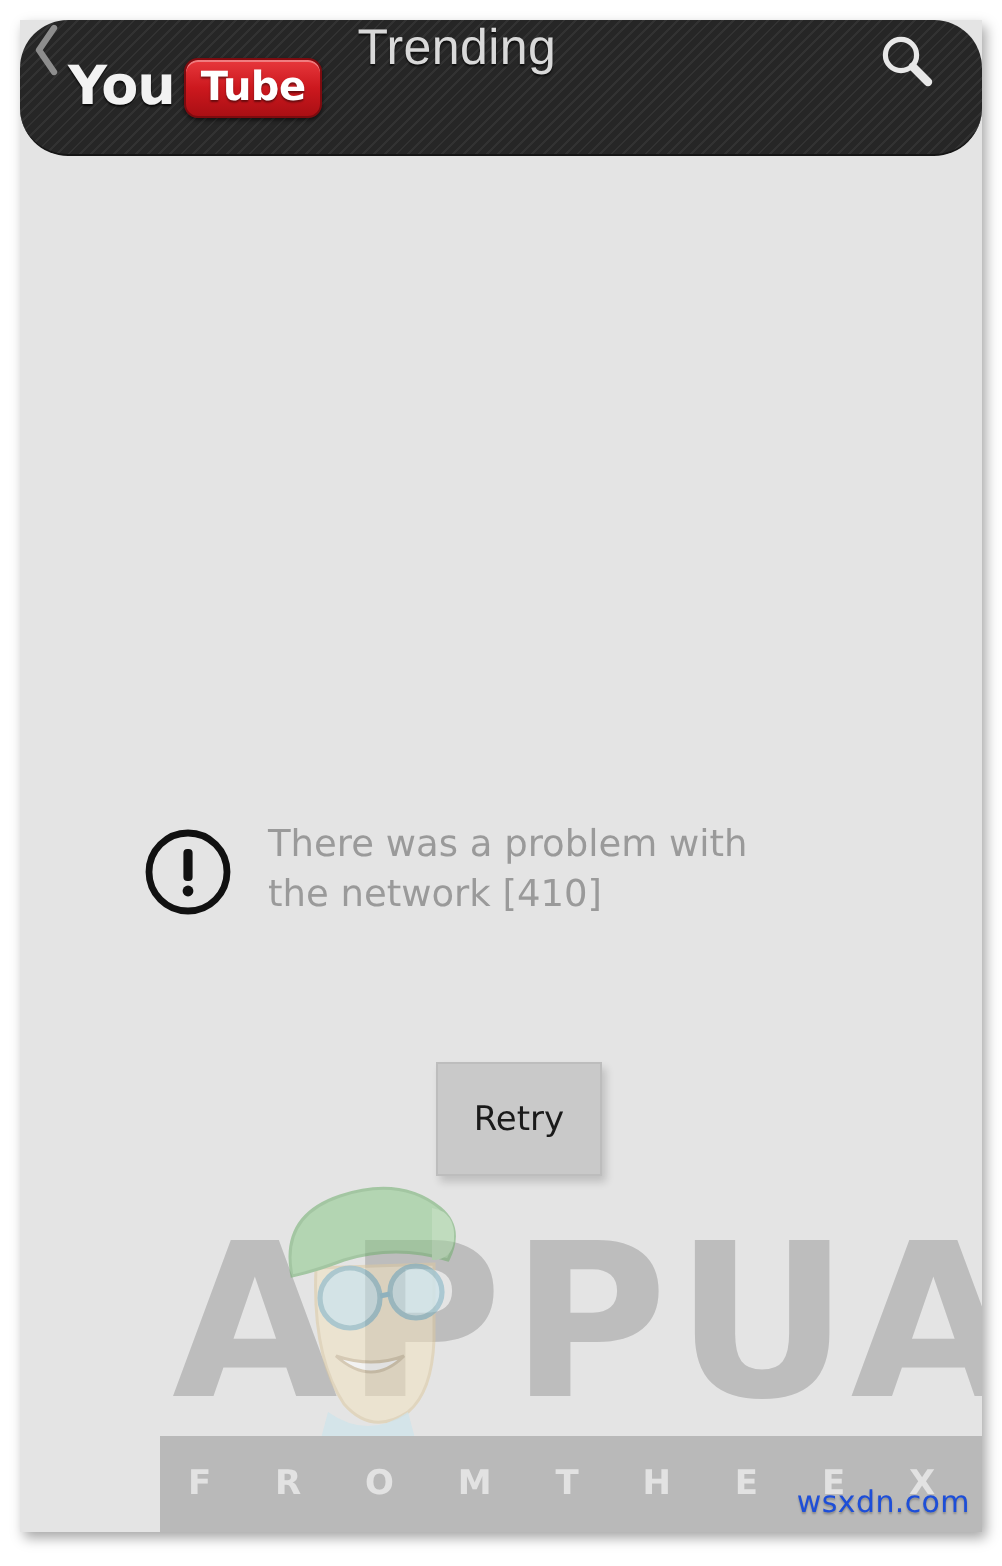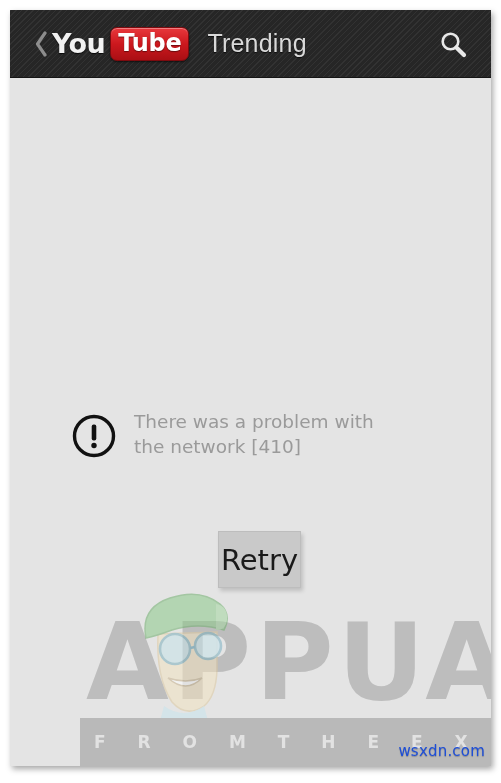--- a/index.html
+++ b/index.html
@@ -33,23 +33,23 @@
     height: 68px;
     background-color: #2b2b2b;
     background-image: repeating-linear-gradient(
         135deg,
         rgba(255,255,255,0.035) 0px,
         rgba(255,255,255,0.035) 1px,
         rgba(0,0,0,0.12) 1px,
         rgba(0,0,0,0.12) 4px);
     border-bottom: 1px solid #151515;
     display: flex;
-    align-items: center;
     box-sizing: border-box;
-    padding: 0 18px 0 24px;
+    padding: 0 18px 0 6px;
+    border-radius: 24px;
   }
 
   .back-chevron {
     width: 14px;
     height: 30px;
     flex: 0 0 auto;
     margin-right: 4px;
     display: flex;
     align-items: center;
     justify-content: center;
@@ -72,21 +72,21 @@
     text-shadow: 0 1px 1px rgba(0,0,0,0.8);
   }
   .yt-tube {
     margin-left: 5px;
     background: linear-gradient(to bottom, #e8383c 0%, #cc181e 50%, #aa0f14 100%);
     border: 1px solid #7d0b0f;
     border-radius: 7px;
     color: #ffffff;
     font-family: "DejaVu Sans", sans-serif;
     font-weight: bold;
-    font-size: 24px;
+    font-size: 20px;
     line-height: 1;
     letter-spacing: -0.3px;
     padding: 3px 7px 5px 7px;
     text-shadow: 0 1px 1px rgba(0,0,0,0.45);
     box-shadow: inset 0 1px 0 rgba(255,255,255,0.35), 0 1px 2px rgba(0,0,0,0.6);
   }
 
   #page-title {
     color: #d9d9d9;
     font-size: 25px;
@@ -138,21 +138,21 @@
   #retry-button {
     position: absolute;
     left: 208px;
     top: 453px;
     width: 83px;
     height: 57px;
     background: #c9c9c9;
     border: 1px solid #bdbdbd;
     box-sizing: border-box;
     color: #1a1a1a;
-    font-size: 29px;
+    font-size: 17px;
     font-family: "DejaVu Sans", sans-serif;
     display: flex;
     align-items: center;
     justify-content: center;
     box-shadow: 2px 3px 4px rgba(0,0,0,0.16);
     cursor: pointer;
     padding: 0;
   }
 
   

